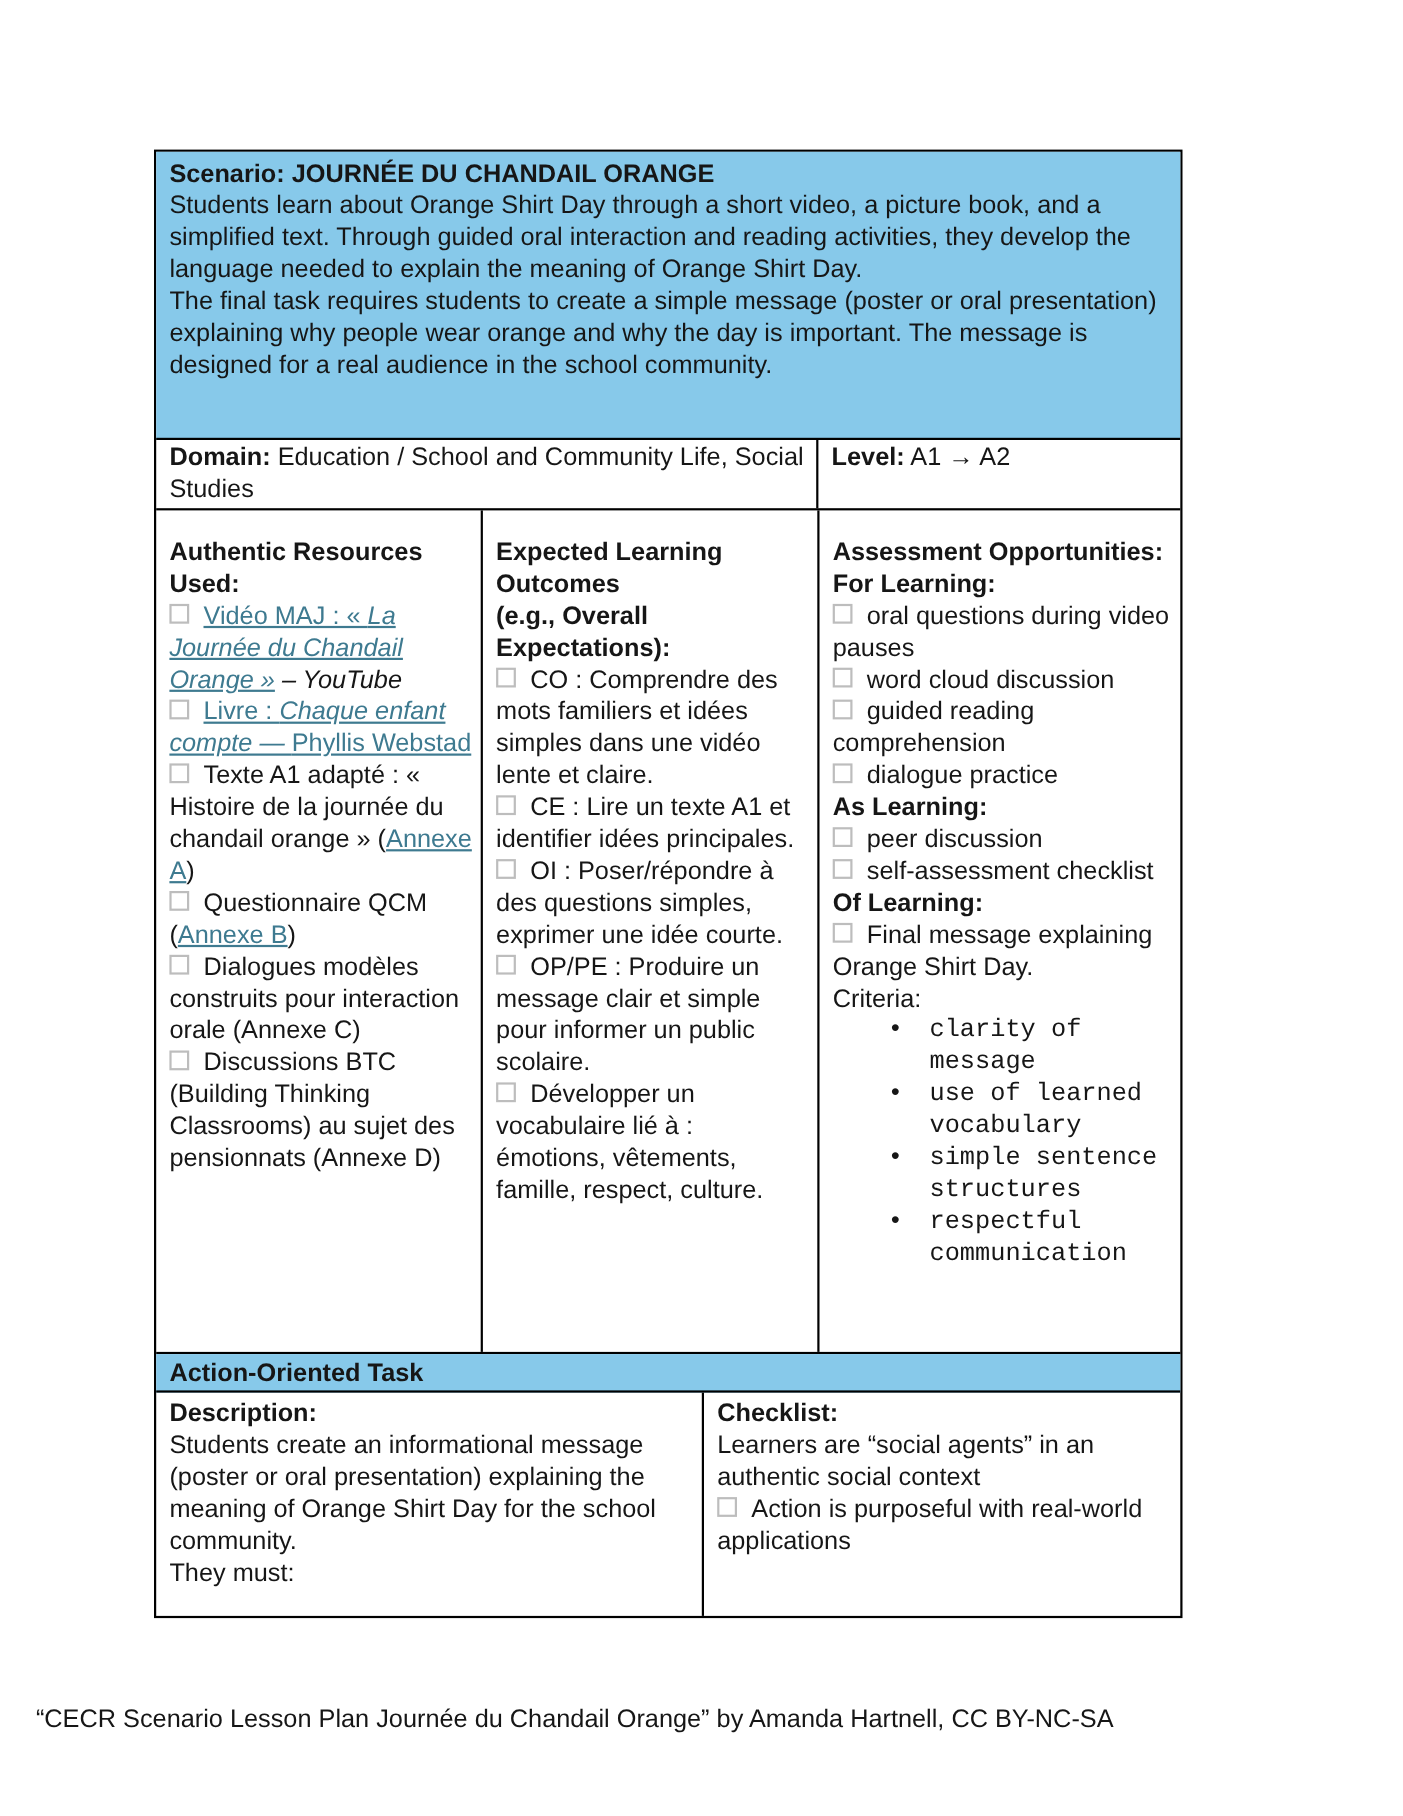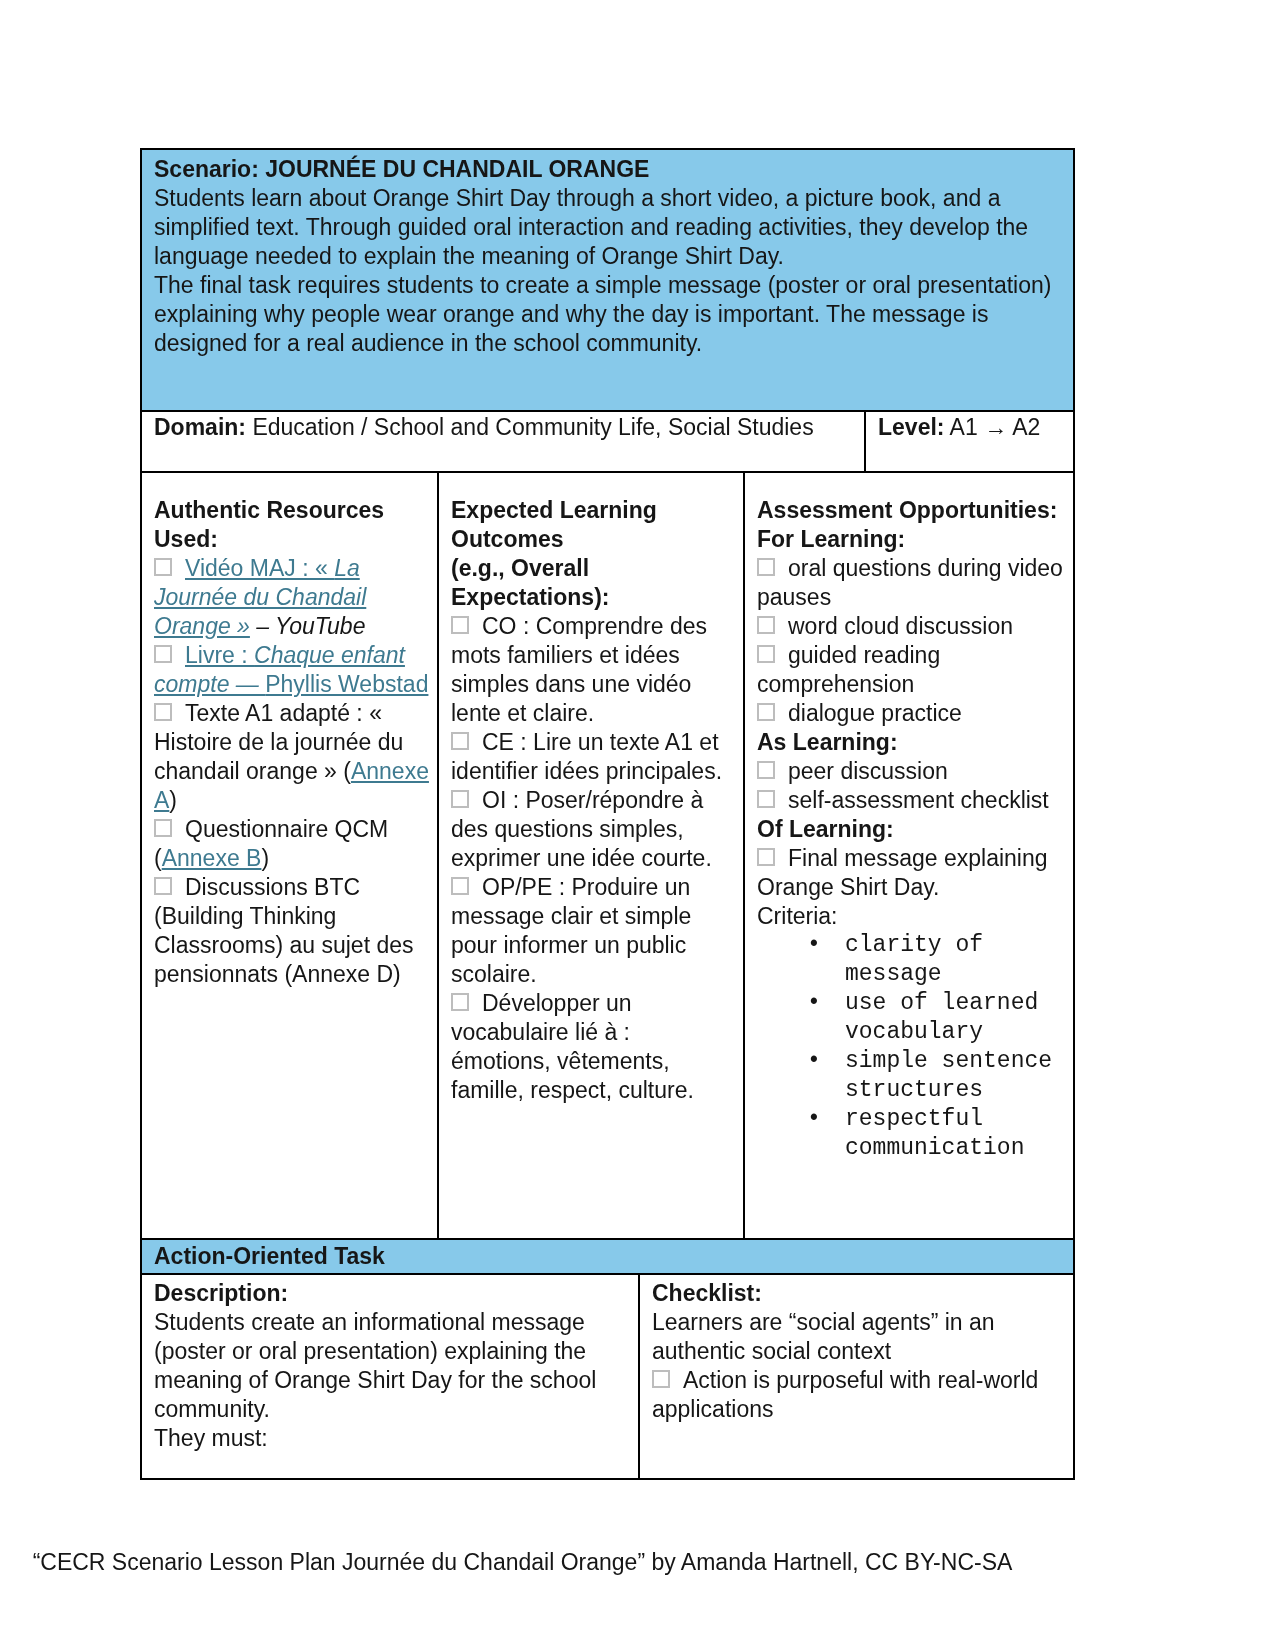--- a/index.html
+++ b/index.html
@@ -1,25 +1,25 @@
 <!DOCTYPE html>
 <html style="--blue: #87C9EA; --teal: #3E7A90; --cbgray: #BDBDBD;"><head>
 <meta charset="utf-8">
 <style>
   html,body{margin:0;padding:0;background:#ffffff;}
   .page{position:relative;width:1275px;height:1651px;background:#fff;
         font-family:"Liberation Sans", sans-serif;color:#161616;}
-  .tbl{position:absolute;left:140px;top:148px;width:935px;border:2px solid #000;
+  .tbl{position:absolute;left:140px;top:136px;width:935px;border:2px solid #000;
        box-sizing:border-box;font-size:23px;line-height:29px;}
   .bold{font-weight:bold;}
   .scenario{background:var(--blue,#87C9EA);border-bottom:2px solid #000;
             padding:5px 14px 9px 12px;min-height:262px;box-sizing:border-box;}
   .para{margin:0;}
   .meta-row{display:flex;border-bottom:2px solid #000;min-height:59px;}
-  .meta-domain{width:724px;border-right:2px solid #000;padding:1px 10px 3px 12px;box-sizing:border-box;}
+  .meta-domain{width:602px;border-right:2px solid #000;padding:1px 10px 3px 12px;box-sizing:border-box;}
   .meta-level{flex:1;padding:1px 10px 3px 12px;box-sizing:border-box;}
   .cols-row{display:flex;border-bottom:2px solid #000;min-height:765px;}
   .col{box-sizing:border-box;padding:23px 8px 5px 12px;}
   .col-resources{width:297px;border-right:2px solid #000;}
   .col-outcomes{width:306px;border-right:2px solid #000;}
   .col-assessment{flex:1;}
   .task-header{background:var(--blue,#87C9EA);border-bottom:2px solid #000;
                padding:2px 12px;font-weight:bold;box-sizing:border-box;min-height:34px;}
   .task-row{display:flex;min-height:203px;}
   .task-desc{width:498px;border-right:2px solid #000;padding:4px 14px 4px 12px;box-sizing:border-box;}
@@ -59,20 +59,21 @@
     </div>
 
     <div class="cols-row">
       <div class="col col-resources">
         <div class="bold">Authentic Resources Used:</div>
         <div>
             <div class="li"><span class="cb"></span><span class="lnk">Vidéo MAJ : « </span><span class="lnk it">La Journée du Chandail Orange »</span><span class=" it"> – YouTube</span></div>
             <div class="li"><span class="cb"></span><span class="lnk">Livre : </span><span class="lnk it">Chaque enfant compte — </span><span class="lnk">Phyllis Webstad</span></div>
             <div class="li"><span class="cb"></span><span>Texte A1 adapté : « Histoire de la journée du chandail orange »  (</span><span class="lnk">Annexe A</span><span>)</span></div>
             <div class="li"><span class="cb"></span><span>Questionnaire QCM (</span><span class="lnk">Annexe B</span><span>)</span></div>
+            <div class="li"><span class="cb"></span><span>Dialogues modèles construits pour interaction orale (Annexe C)</span></div>
             <div class="li"><span class="cb"></span><span>Discussions BTC (Building Thinking Classrooms) au sujet des pensionnats (Annexe D)</span></div>
           </div>
       </div>
       <div class="col col-outcomes">
         <div class="bold">Expected Learning Outcomes</div>
         <div class="bold">(e.g., Overall Expectations):</div>
         <div>
             <div class="li"><span class="cb"></span><span>CO : Comprendre des mots familiers et idées simples dans une vidéo lente et claire.</span></div>
             <div class="li"><span class="cb"></span><span>CE : Lire un texte A1 et identifier idées principales.</span></div>
             <div class="li"><span class="cb"></span><span>OI : Poser/répondre à des questions simples, exprimer une idée courte.</span></div>

